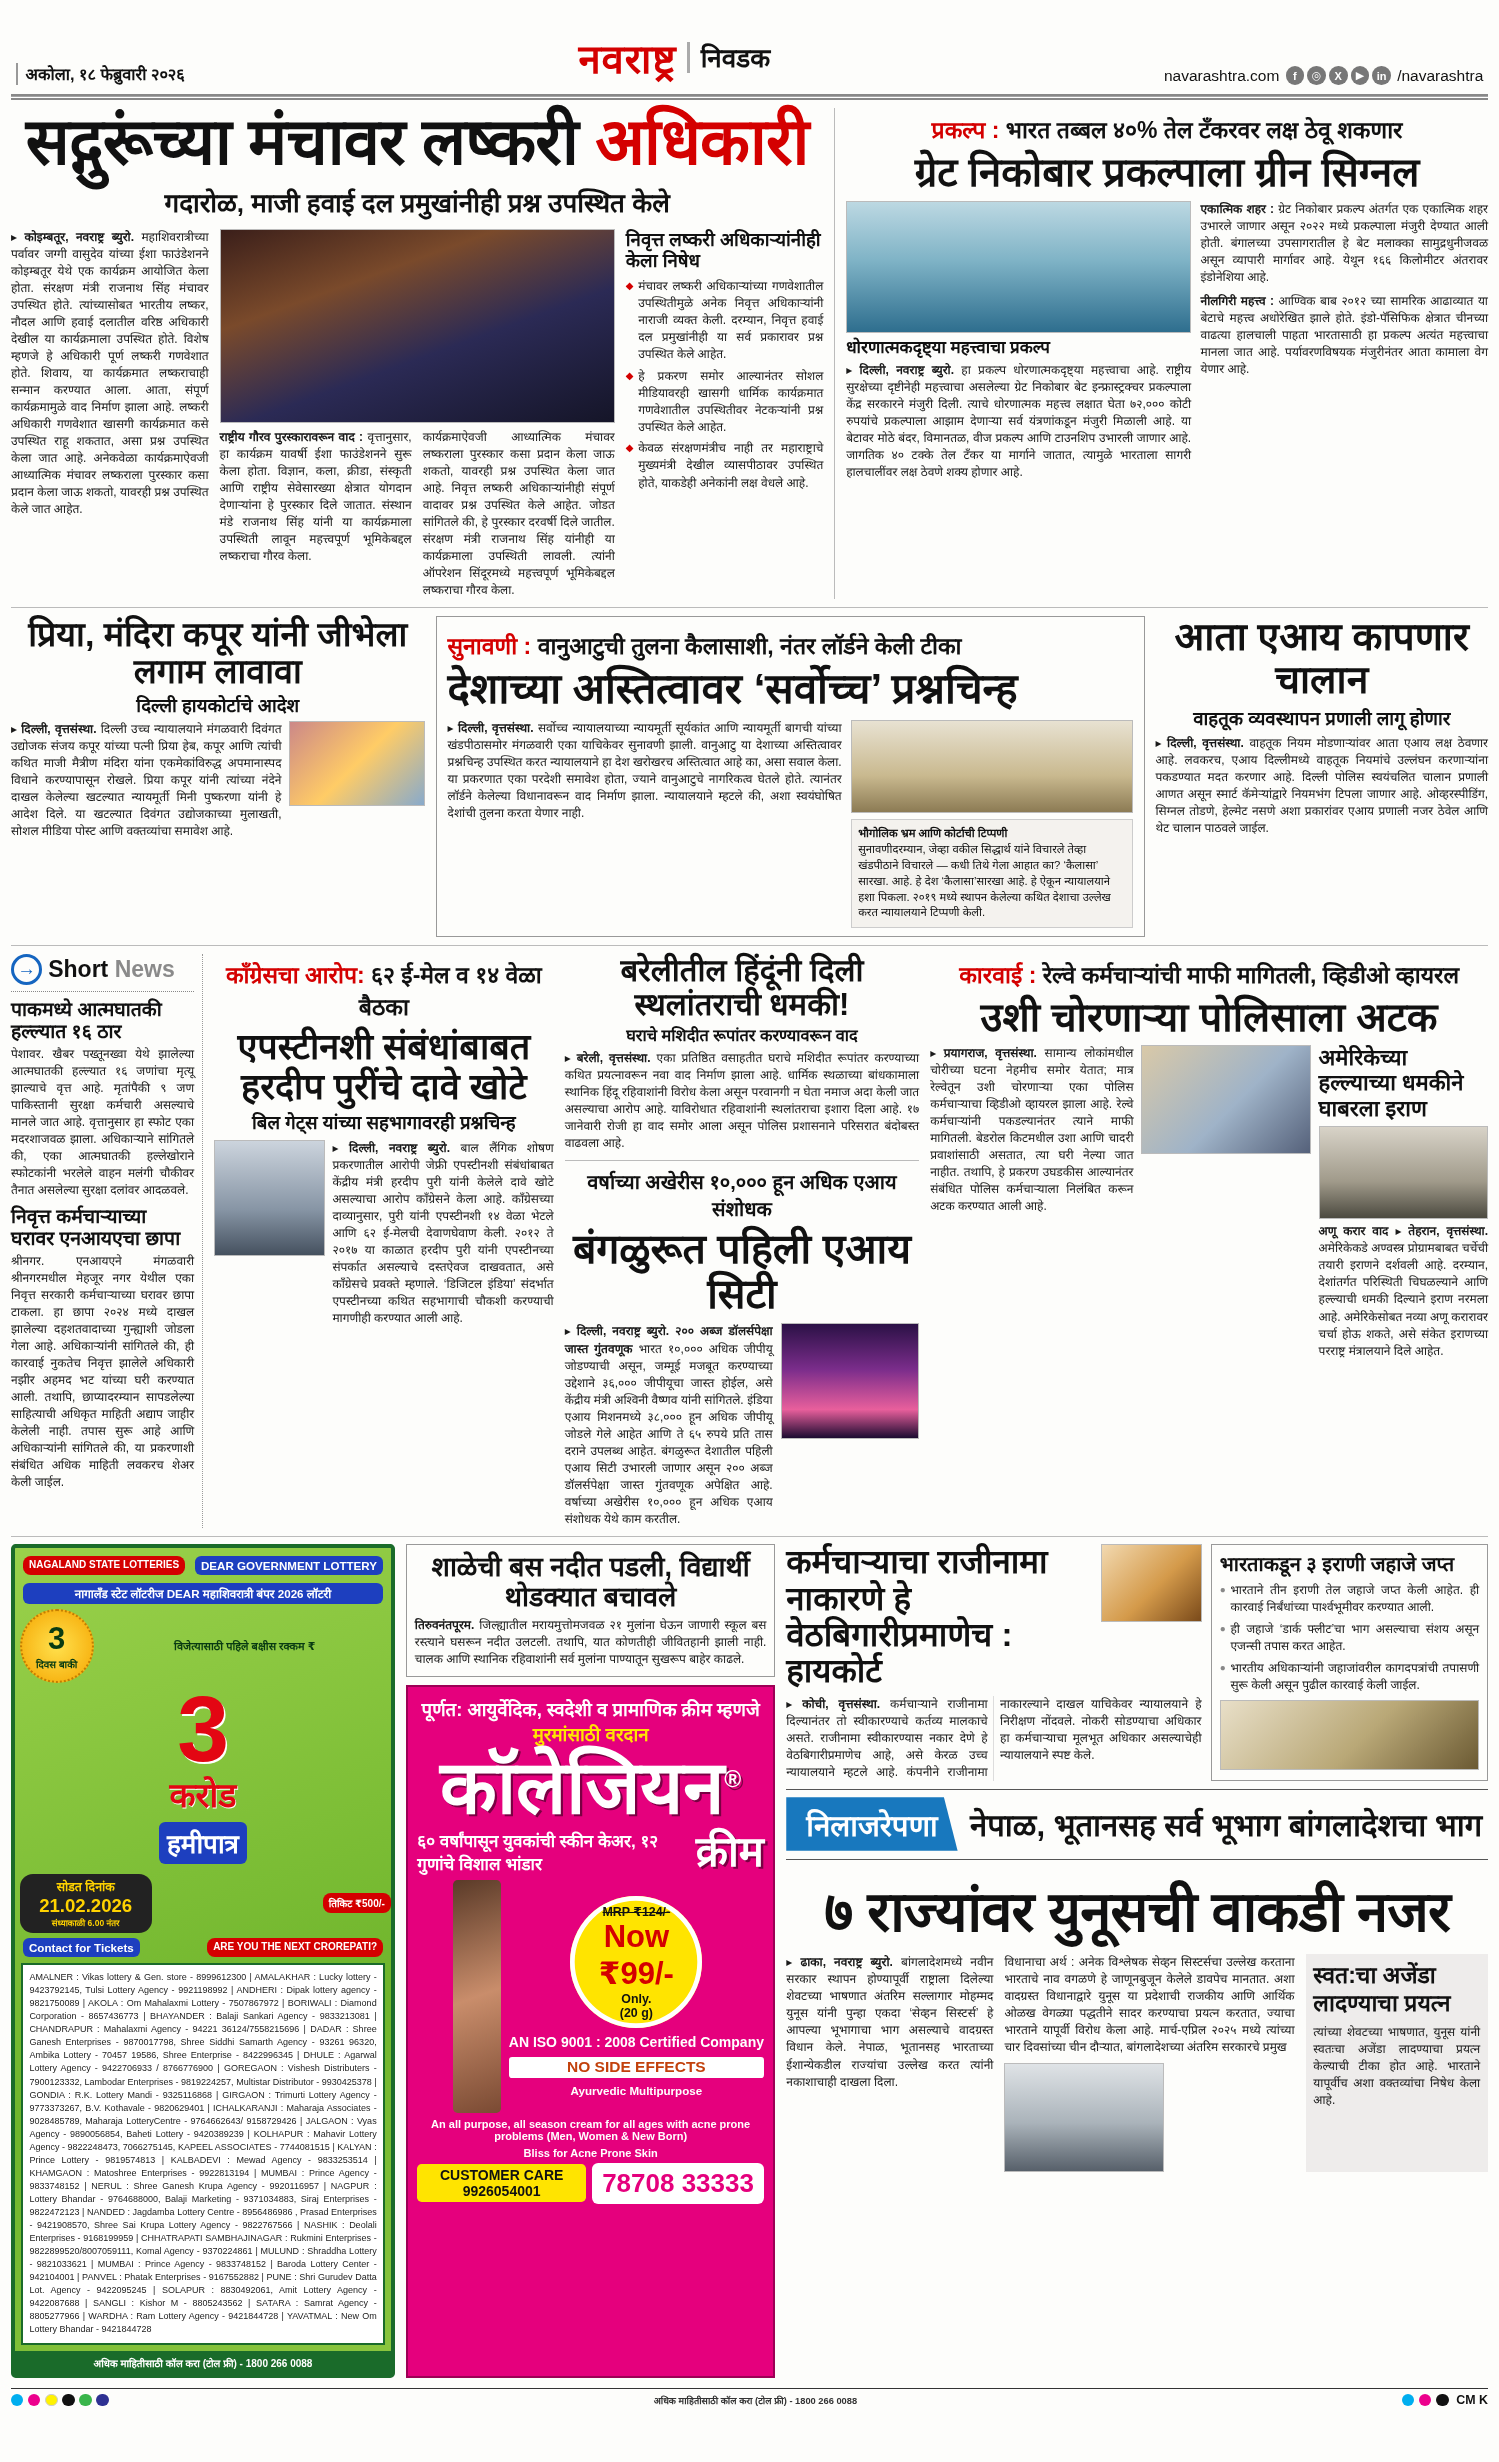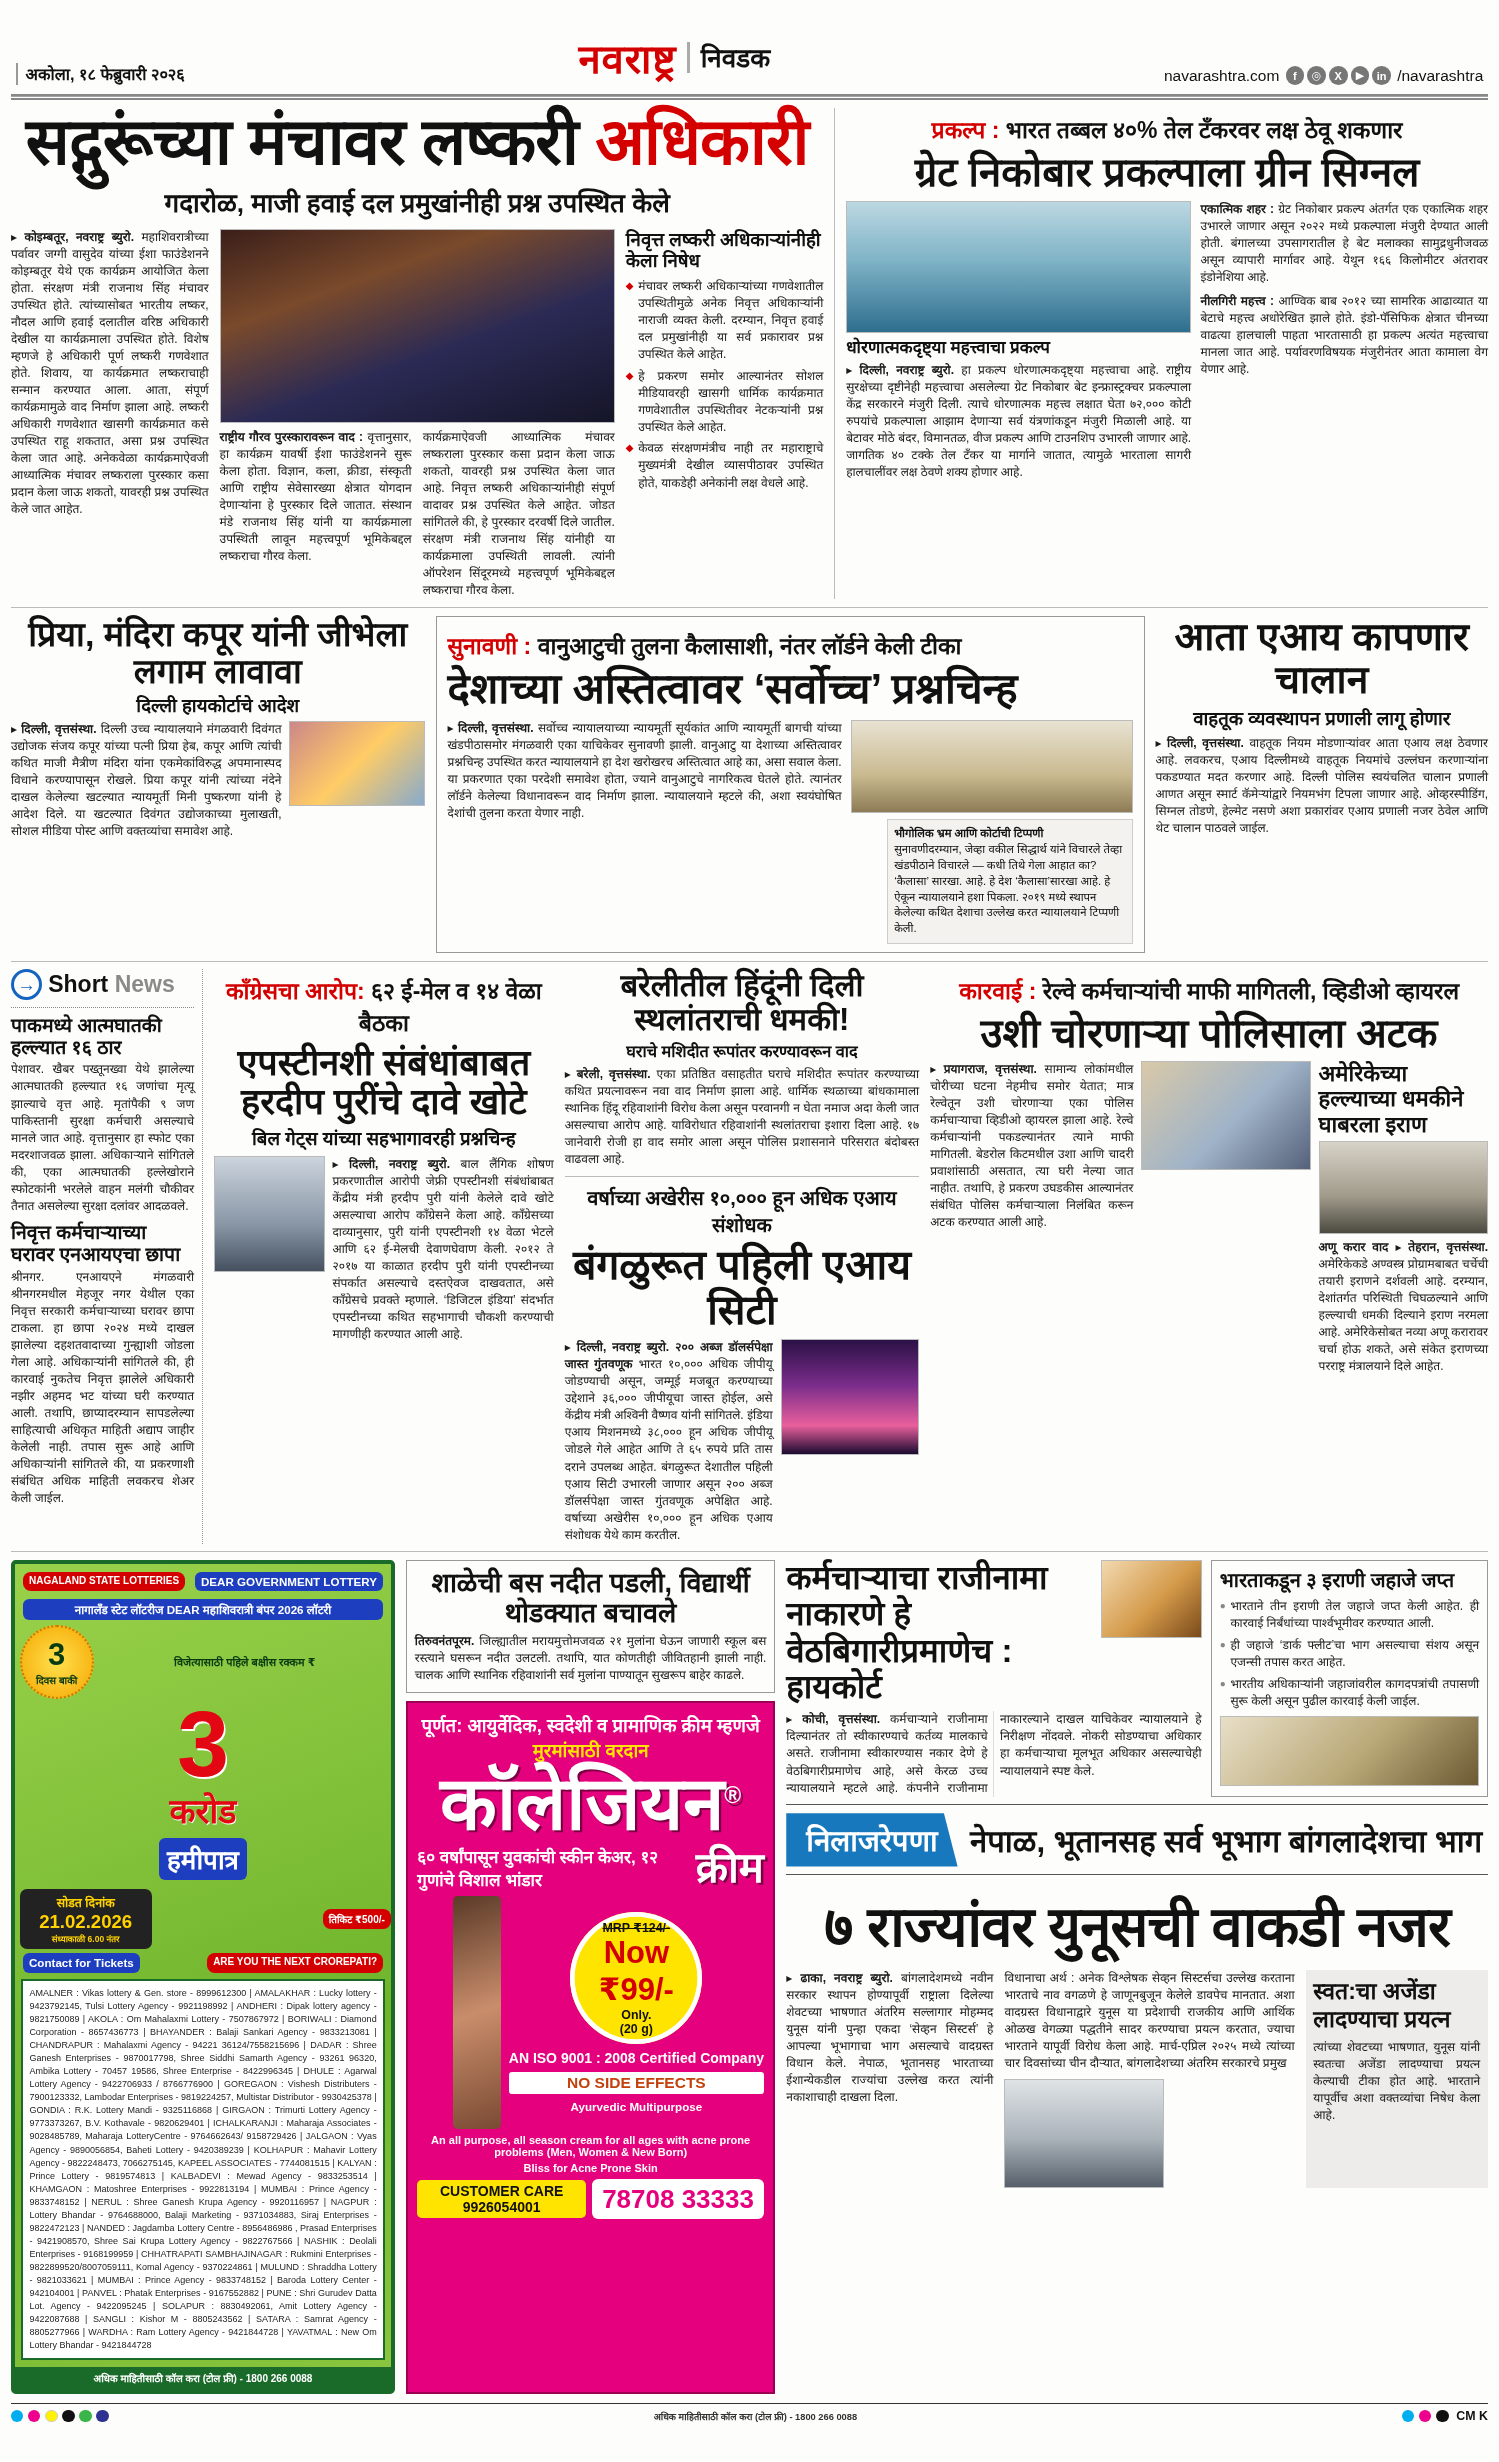--- a/index.html
+++ b/index.html
@@ -48,21 +48,21 @@
   .ph-puri { height:116px; background:linear-gradient(180deg,#ccd4dd,#8795a5 60%,#45515f); }
   .ph-pillow { height:109px; background:linear-gradient(135deg,#d9c9a8,#9fb3c8 55%,#55617a); }
   .ph-city { height:116px; background:linear-gradient(180deg,#2b1146 0%,#7b2d8b 40%,#e85f9c 75%,#1b0b30 100%); }
   .ph-iran { height:93px; background:linear-gradient(180deg,#d8d3c8,#a09a8a 60%,#4c4a40); }
   .ph-gavel { height:78px; background:linear-gradient(135deg,#f2d9b0,#d49a4a 55%,#7a4a1a); }
   .ph-yunus { height:109px; background:linear-gradient(180deg,#dfe3e6,#aab3ba 55%,#57606a); }
   .ph-desk { height:70px; background:linear-gradient(135deg,#e8dfc8,#b9a877 55%,#6b5a33); }
 
   
   .sunavni-box { border:1.6px solid #999; padding:7.8px 11px; }
-  .qa-box { background:#f4f2ee; border:0.8px solid #ccc; padding:6.2px; font-size:11.3px; line-height:1.4;margin-left:36px; }
+  .qa-box { background:#f4f2ee; border:0.8px solid #ccc; padding:6.2px; font-size:11.3px; line-height:1.4; }
 
   
   .sn-head { display:flex; align-items:center; gap:6.2px; border-bottom:0.8px dotted #888; padding-bottom:6.2px; margin-bottom:6.2px; }
   .sn-icon { width:31px; height:31px; border-radius:50%; border:3.1px solid #1565c0; color:#1565c0;
              display:flex; align-items:center; justify-content:center; font-size:18.6px; font-weight:bold; }
   .sn-title { font-size:23px; font-weight:bold; }
   .sn-title .grey { color:#8a8a8a; }
   .sn-item-h { font-size:19.4px; font-weight:bold; line-height:1.15; margin:6.2px 0 3.1px 0; }
 
   
@@ -71,21 +71,21 @@
   .lot-top { display:flex; justify-content:space-between; padding:7.8px; gap:4.7px; }
   .chip { background:#d40000; color:#fff; font-weight:bold; font-size:10px; padding:3.1px 6.2px; border-radius:7.8px; text-align:center; }
   .chip2 { background:#1d3fbf; color:#fff; font-weight:bold; font-size:11.6px; padding:3.1px 6.2px; border-radius:6.2px; text-align:center; }
   .lot-badge { width:74px; height:74px; border-radius:50%; background:radial-gradient(#ffe14d,#f5a500); border:2.3px dotted #c47d00;
                display:flex; flex-direction:column; align-items:center; justify-content:center; font-weight:bold; margin:4.7px; }
   .lot-badge .n { font-size:31px; }
   .lot-crore { color:#e30613; font-size:93px; font-weight:bold; text-align:center; line-height:.9;
                text-shadow:1.6px 1.6px 0 #fff; }
   .lot-crore-word { color:#e30613; font-size:34px; font-weight:bold; text-align:center; text-shadow:0.8px 0.8px 0 #fff; }
   .lot-guar { background:#1d3fbf; color:#fff; font-size:26px; font-weight:bold; text-align:center; padding:3.1px 7.8px; border-radius:6.2px; margin:4.7px auto; }
-  .lot-date { background:#222; color:#ffd200; text-align:center; font-weight:bold; border-radius:7px; padding:4.7px; width:132px; margin:4.7px; }
+  .lot-date { background:#222; color:#ffd200; text-align:center; font-weight:bold; border-radius:13px; padding:4.7px; width:132px; margin:4.7px; }
   .dealer-box { background:#fff; border:2.3px solid #1a6b2a; margin:6.2px; padding:6.2px; font-size:9px; line-height:1.45; text-align:justify; color:#222; }
   .lot-foot { background:#1a6b2a; color:#fff; font-size:10px; font-weight:bold; text-align:center; padding:4.7px; }
 
   .ad-cream { background:#e5007d; color:#fff; border:2.3px solid #9c0055; display:flex; flex-direction:column; gap:4.7px; padding:9.3px; }
   .cream-top { font-size:18.6px; font-weight:bold; text-align:center; }
   .cream-top .yellow { color:#ffe400; }
   .cream-name { font-size:74px; font-weight:bold; text-align:center; line-height:1; text-shadow:2.3px 2.3px 0 #7a0043; }
   .cream-sub { font-size:17px; font-weight:bold; text-align:center; }
   .cream-mid { display:flex; gap:7.8px; align-items:stretch;margin-left:36px; }
   .cream-photo { flex:1; height:233px; background:linear-gradient(160deg,#5a3a28,#c98d6b 50%,#7a4a33); border-radius:4.7px; }

